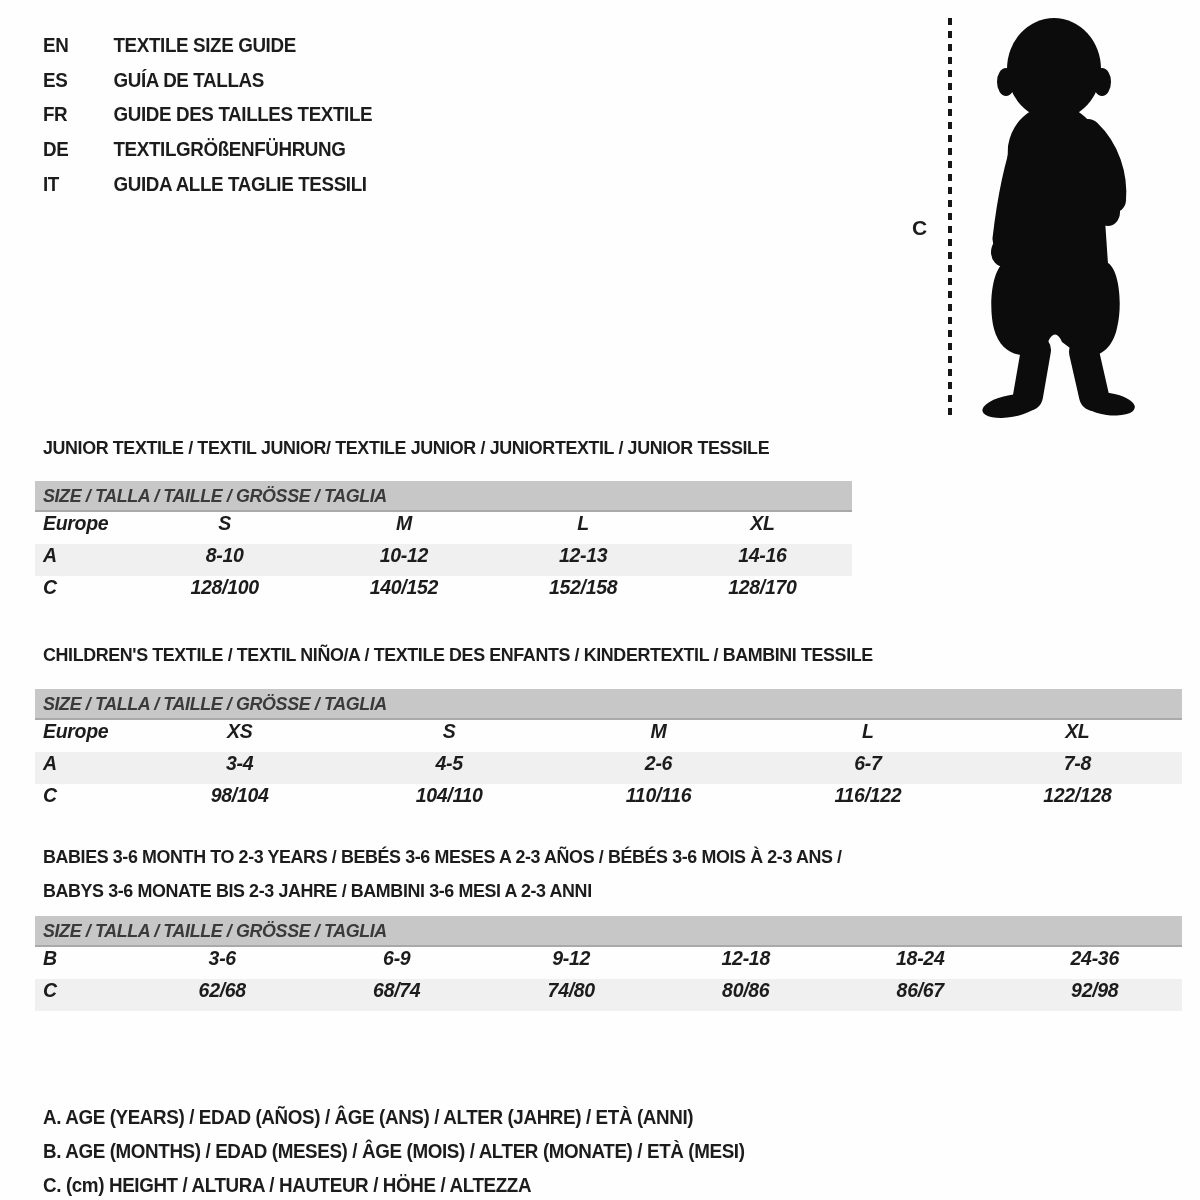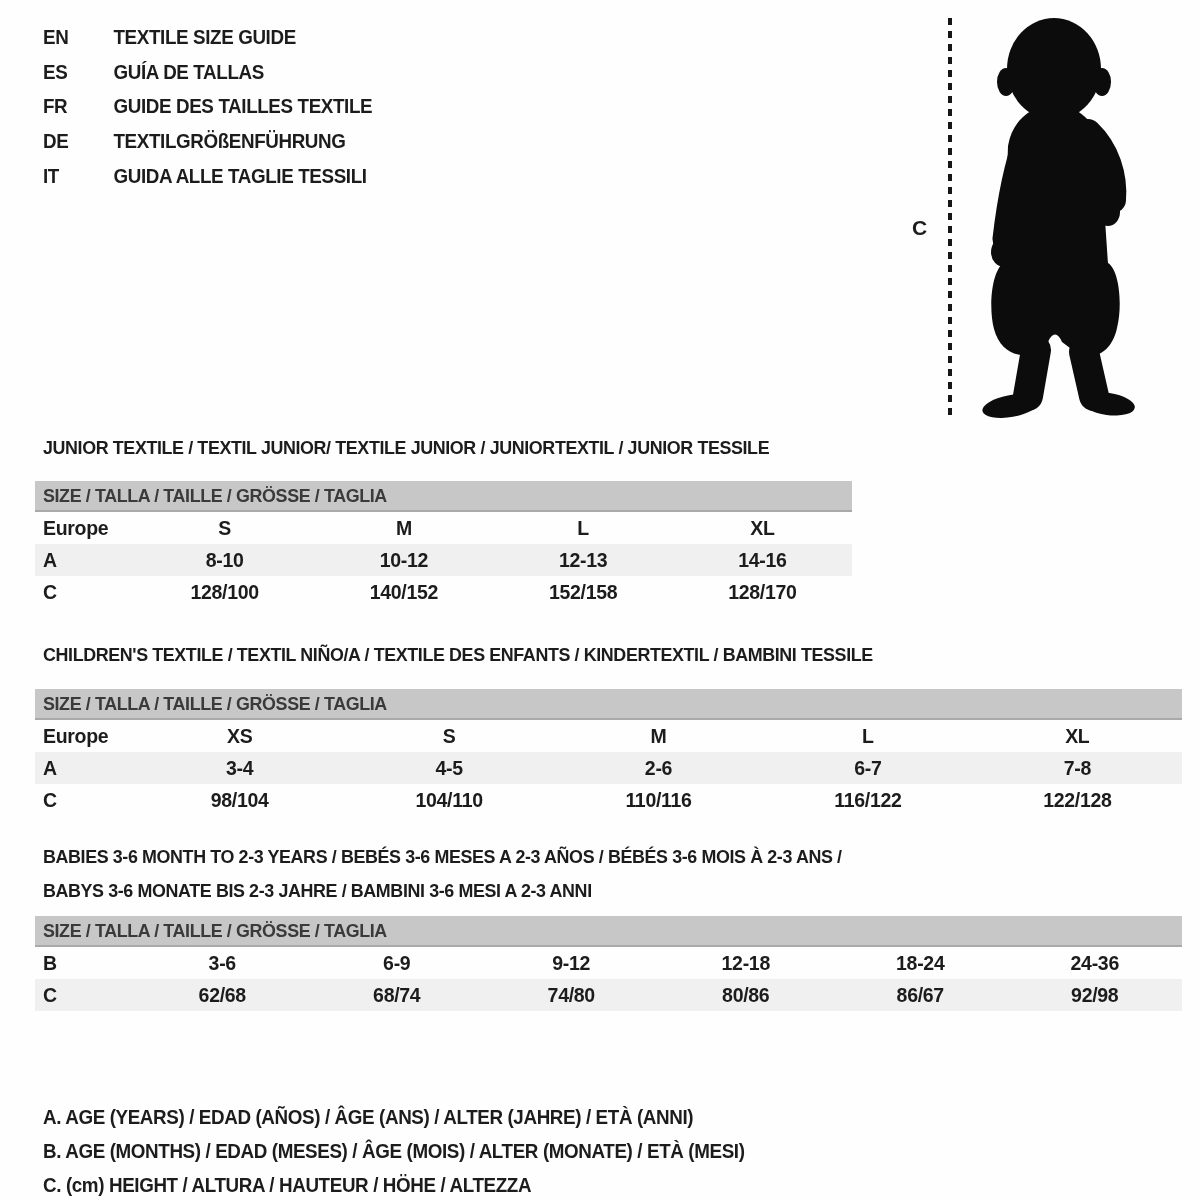--- a/index.html
+++ b/index.html
@@ -2,39 +2,39 @@
 <html><head>
 <meta charset="utf-8">
 <style>
   html,body{margin:0;padding:0;background:#fff;}
   .page{
     position:relative;width:1200px;height:1200px;background:#fefefe;
     font-family:"Liberation Sans",sans-serif;font-weight:bold;color:#1c1c1c;
     overflow:hidden;
   }
   
-  .langs{position:absolute;left:43px;top:20px;}
+  .langs{position:absolute;left:43px;top:28px;}
   .lang-row{display:flex;height:34.8px;align-items:center;font-size:20px;
     letter-spacing:-0.4px;white-space:nowrap;transform:scaleX(0.94);transform-origin:0 50%;}
   .lang-code{width:75px;flex:0 0 75px;}
   
   .measure-line{position:absolute;left:948px;top:18px;width:4px;height:398px;
     background:repeating-linear-gradient(to bottom,#161616 0 7px,transparent 7px 13px);}
   .measure-label{position:absolute;left:912px;top:216px;font-size:21px;}
   .toddler{position:absolute;left:962px;top:14px;}
   
   .sec-title{position:absolute;left:43px;margin:0;font-size:19px;letter-spacing:-0.4px;
     white-space:nowrap;transform:scaleX(0.94);transform-origin:0 0;font-weight:bold;}
   .sec-title .tline{height:34px;display:flex;align-items:flex-start;}
   
-  .table{position:absolute;left:35px;}
+  .table{position:absolute;left:35px;font-style:italic;}
   .band{height:29px;background:#c7c7c7;border-bottom:2px solid #a9a9a9;
     display:flex;align-items:center;padding-left:8px;font-size:19px;color:#3a3a3a;}
   .band span{transform:scaleX(0.94);transform-origin:0 50%;white-space:nowrap;letter-spacing:-0.4px;}
-  .trow{display:flex;align-items:center;height:32px;font-size:19.5px;letter-spacing:-0.3px;}
+  .trow{display:flex;height:32px;font-size:19.5px;letter-spacing:-0.3px;}
   .trow.shaded{background:#f0f0f0;}
   .lbl{width:100px;flex:0 0 100px;padding-left:8px;box-sizing:border-box;}
   .cell{flex:1;text-align:center;}
   
   .legend{position:absolute;left:43px;top:1072px;margin-top:28px;}
   .legend .lg-line{height:34px;display:flex;align-items:center;font-size:20px;
     letter-spacing:-0.4px;white-space:nowrap;transform:scaleX(0.94);transform-origin:0 50%;}
 </style>
 </head>
 <body>

